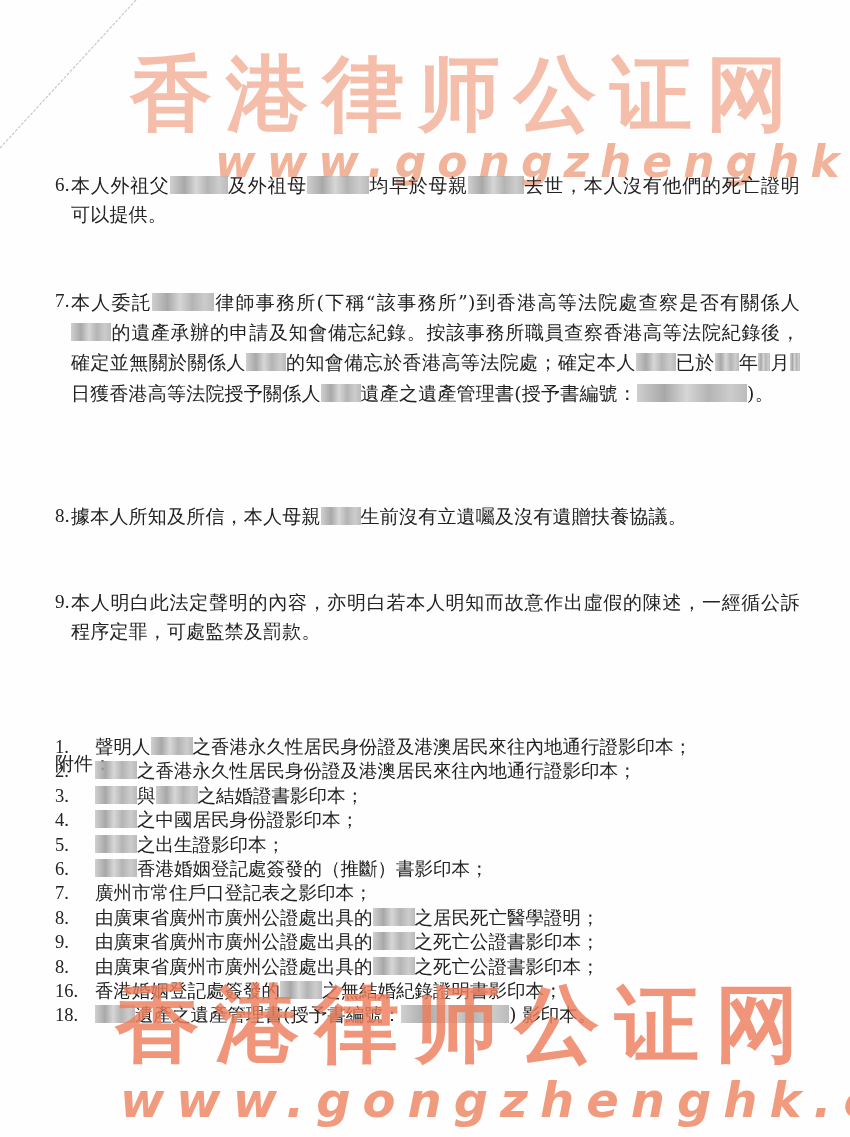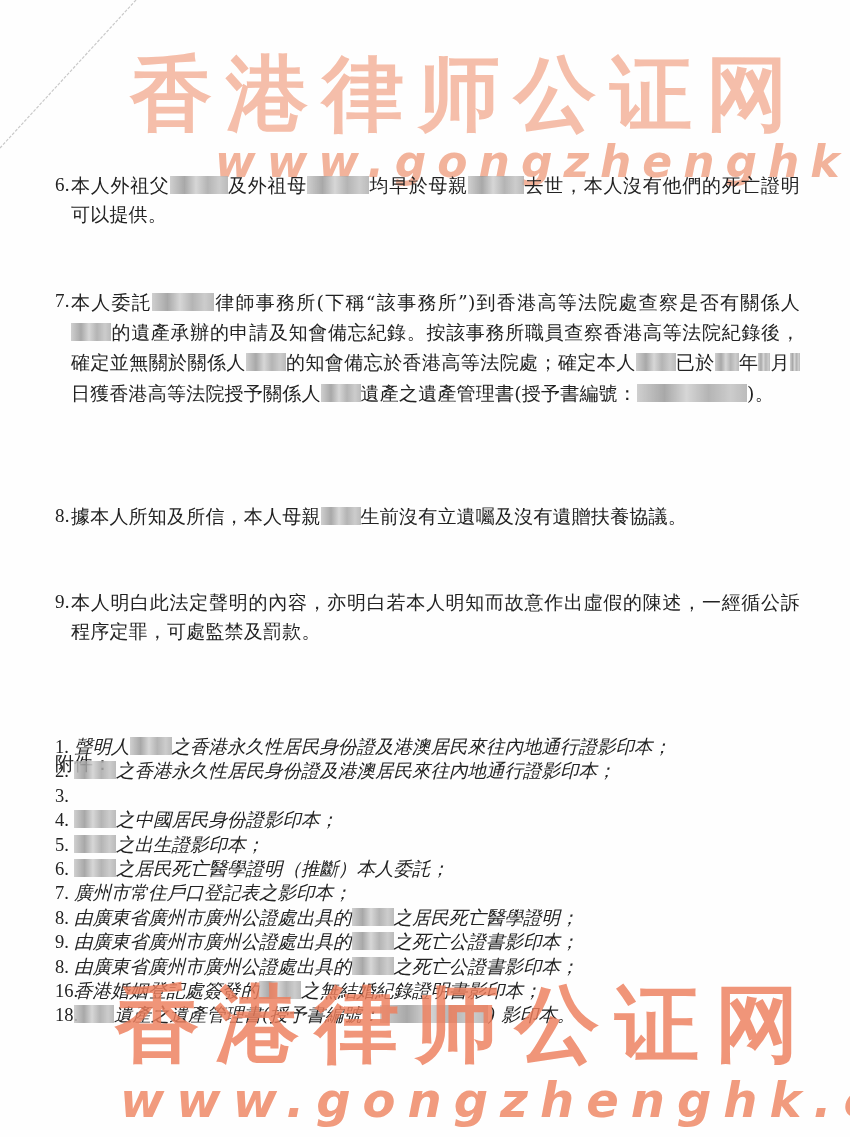--- a/index.html
+++ b/index.html
@@ -8,21 +8,21 @@
   .page { position: absolute; left: 0; top: 0; width: 850px; height: 1137px; background: #fefefe; }
   .crease { position: absolute; left: 0; top: 0; width: 850px; height: 200px; pointer-events: none; }
   .para { position: absolute; left: 55px; width: 745px; font-size: 19px; line-height: 28.5px; letter-spacing: 0.2px; }
   .para .num { position: absolute; left: 0; top: 0; width: 32px; font-family: "Liberation Serif", serif; font-size: 19px; }
   .para .body { margin-left: 16px; text-align: justify; text-align-last: left; }
   .blur { display: inline-block; height: 18px; vertical-align: -2px; background: linear-gradient(90deg, #c8c8c8 0%, #9a9a9a 25%, #d0d0d0 45%, #a8a8a8 65%, #c4c4c4 85%, #b0b0b0 100%); filter: blur(0.6px); opacity: 0.85; }
   .heading { position: absolute; left: 55px; top: 703px; font-size: 19px; margin-top: 48px; }
   .annex { position: absolute; left: 55px; top: 735px; width: 760px; }
   .annex .row { position: relative; height: 24.4px; font-size: 18.5px; line-height: 24.4px; white-space: nowrap; }
   .annex .row .num { position: absolute; left: 0; font-family: "Liberation Serif", serif; }
-  .annex .row .body { position: absolute; left: 19px; font-style: italic; }
+  .annex .row .body { position: absolute; left: 40px; }
   .wm { position: absolute; pointer-events: none; font-family: "DejaVu Sans", sans-serif; font-weight: bold; white-space: nowrap; }
   .wm-cn-top { left: 130px; top: 40px; font-size: 82px; letter-spacing: 14px; color: #f4b49c; opacity: 0.85; }
   .wm-url-top { left: 215px; top: 136px; font-size: 44px; font-style: italic; letter-spacing: 11px; color: #f1a68a; opacity: 0.85; font-weight: bold; }
   .wm-cn-bot { left: 115px; top: 968px; font-size: 84px; letter-spacing: 16px; color: #ee7e5c; opacity: 0.82; }
   .wm-url-bot { left: 120px; top: 1072px; font-size: 48px; font-style: italic; letter-spacing: 12px; color: #ef8a68; opacity: 0.85; font-weight: bold; }
   .text-layer { position: absolute; left: 0; top: 0; width: 850px; height: 1137px; }
 </style>
 </head>
 <body>
 
@@ -62,32 +62,33 @@
         <div class="row">
           <span class="num">1.</span>
           <span class="body"><span>聲明人</span><span class="blur" style="width: 42px;"></span><span>之香港永久性居民身份證及港澳居民來往內地通行證影印本；</span></span>
         </div>
         <div class="row">
           <span class="num">2.</span>
           <span class="body"><span class="blur" style="width: 42px;"></span><span>之香港永久性居民身份證及港澳居民來往內地通行證影印本；</span></span>
         </div>
         <div class="row">
           <span class="num">3.</span>
+          <span class="body"><span class="blur" style="width: 42px;"></span><span>與</span><span class="blur" style="width: 42px;"></span><span>之結婚證書影印本；</span></span>
         </div>
         <div class="row">
           <span class="num">4.</span>
           <span class="body"><span class="blur" style="width: 42px;"></span><span>之中國居民身份證影印本；</span></span>
         </div>
         <div class="row">
           <span class="num">5.</span>
           <span class="body"><span class="blur" style="width: 42px;"></span><span>之出生證影印本；</span></span>
         </div>
         <div class="row">
           <span class="num">6.</span>
-          <span class="body"><span class="blur" style="width: 42px;"></span><span>之居民死亡醫學證明（推斷）本人委託；</span></span>
+          <span class="body"><span class="blur" style="width: 42px;"></span><span>香港婚姻登記處簽發的（推斷）書影印本；</span></span>
         </div>
         <div class="row">
           <span class="num">7.</span>
           <span class="body"><span>廣州市常住戶口登記表之影印本；</span></span>
         </div>
         <div class="row">
           <span class="num">8.</span>
           <span class="body"><span>由廣東省廣州市廣州公證處出具的</span><span class="blur" style="width: 42px;"></span><span>之居民死亡醫學證明；</span></span>
         </div>
         <div class="row">

